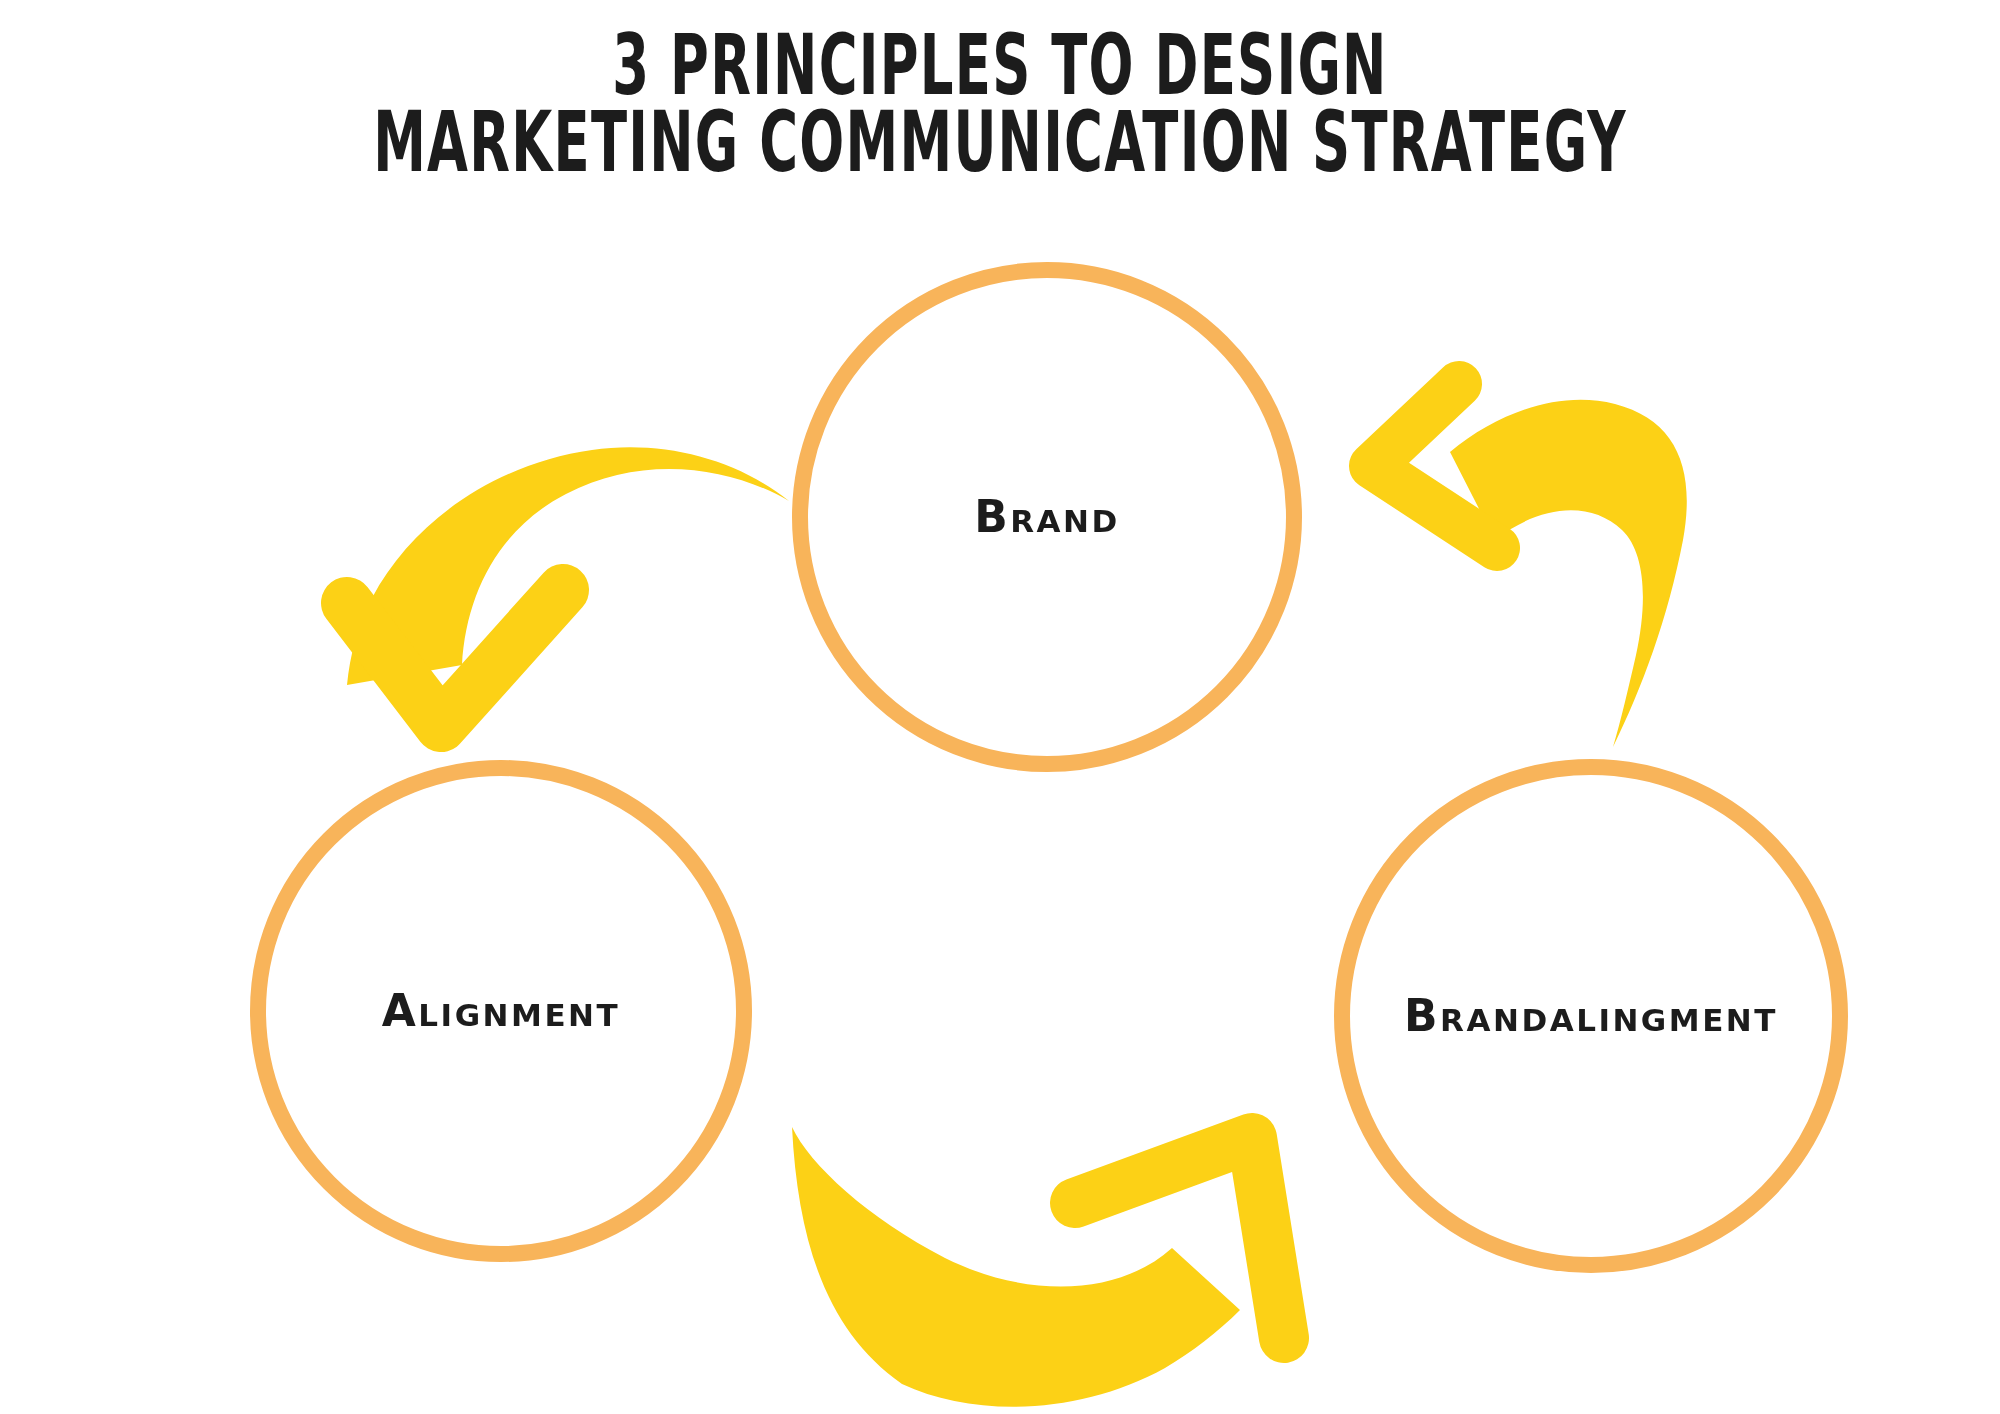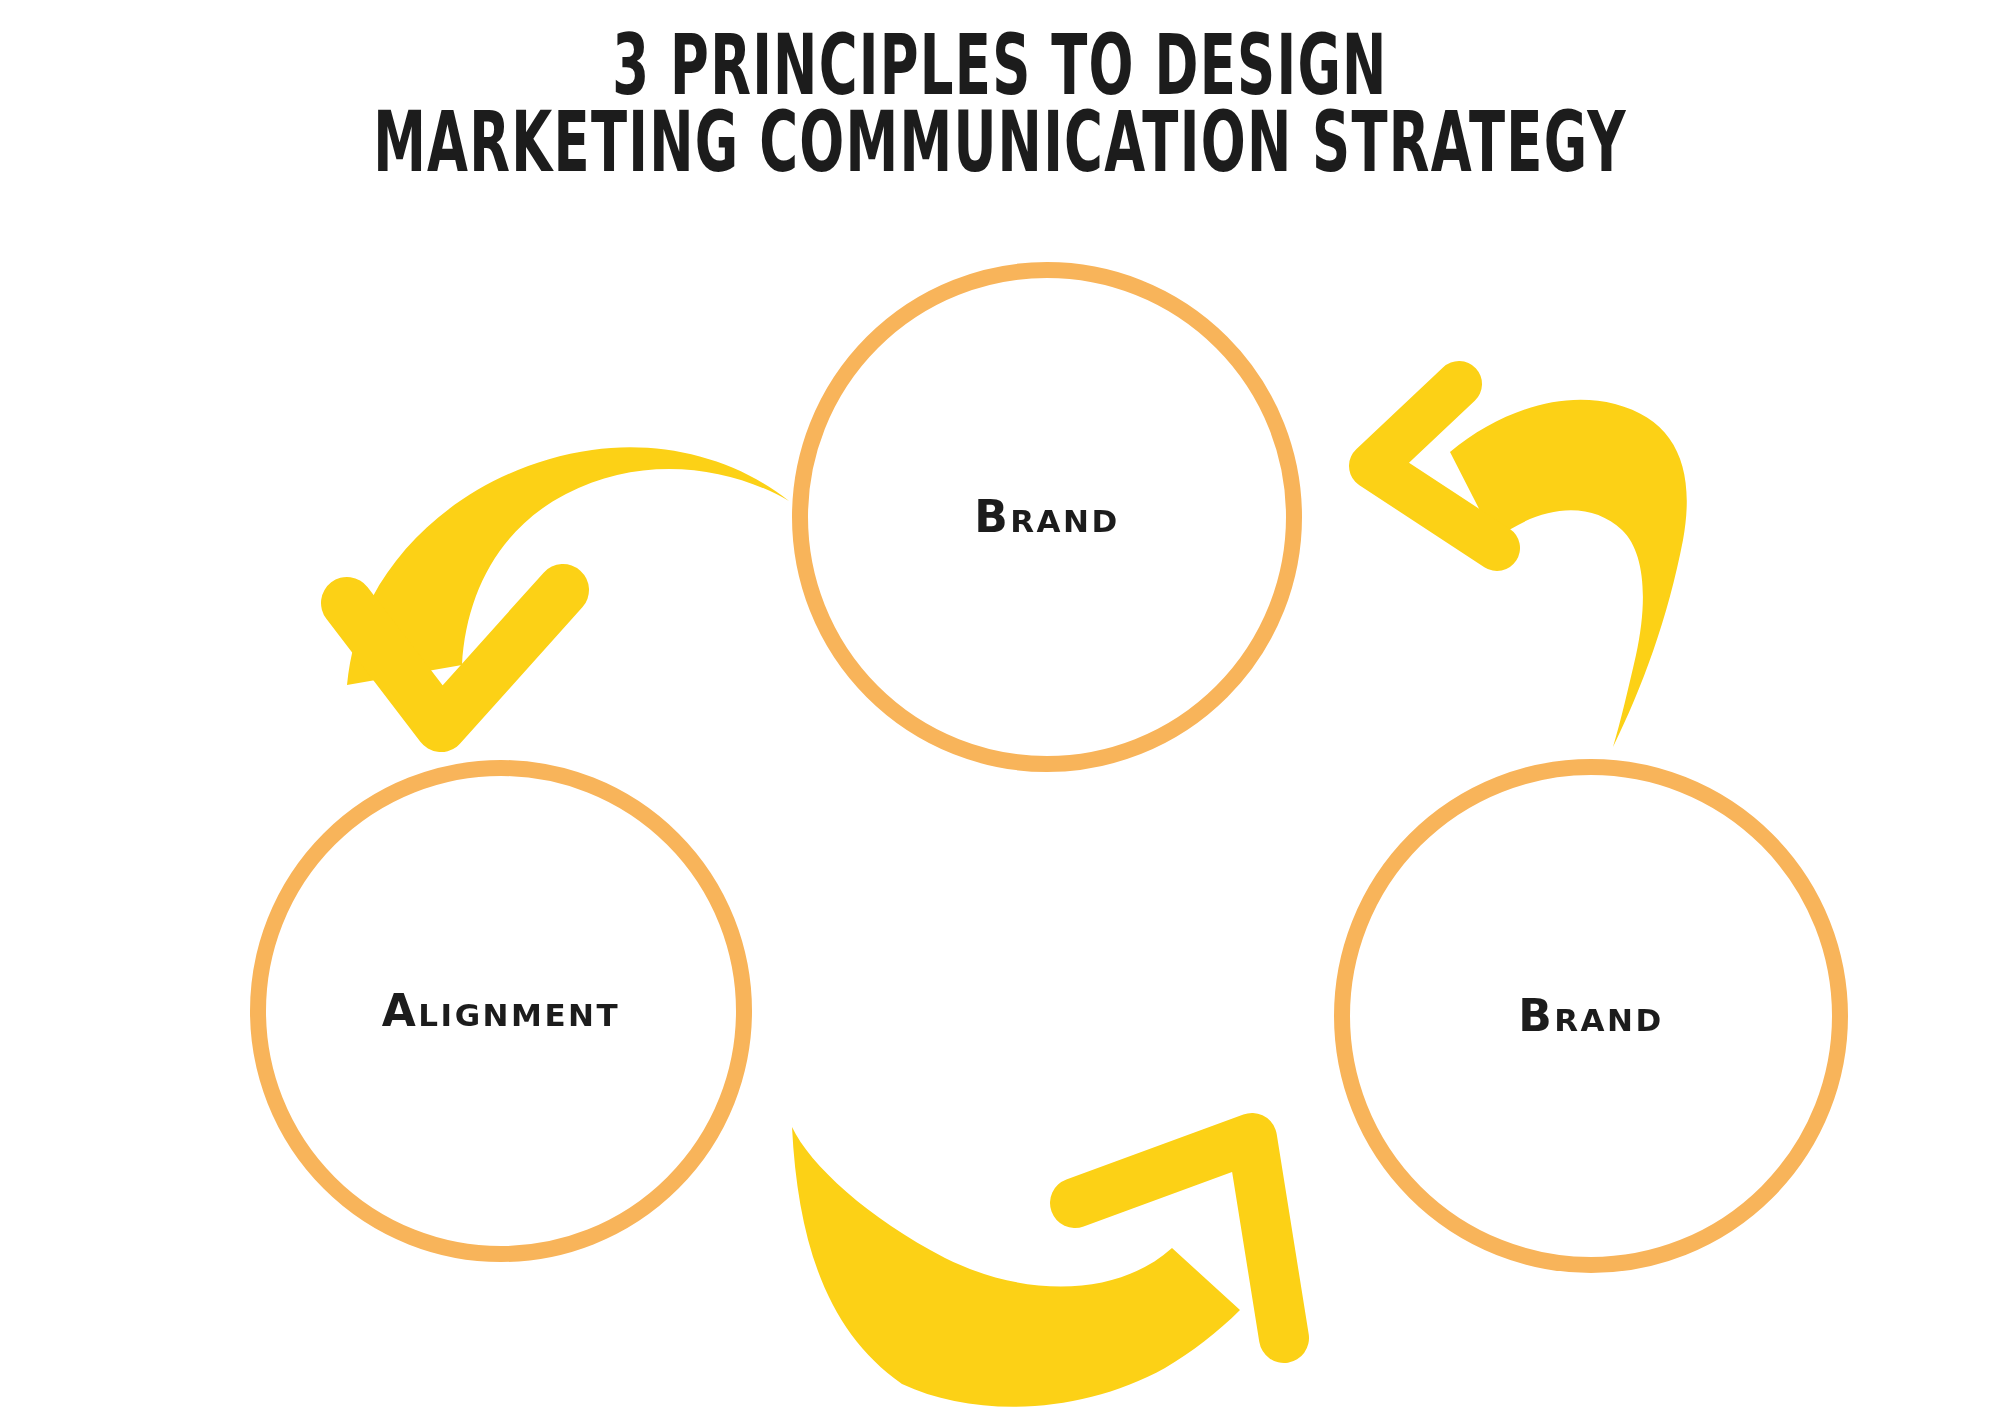--- a/index.html
+++ b/index.html
@@ -128,15 +128,16 @@
   <div class="node-circle node-brand">
     <div class="node-label">Brand</div>
   </div>
 
   <div class="node-circle node-customer">
     <div class="node-label">Alignment</div>
   </div>
 
   <div class="node-circle node-budget">
     <div class="node-label">Brand</div>
+    <div class="node-label">alingment</div>
   </div>
 
 </div>
 
 </body></html>

